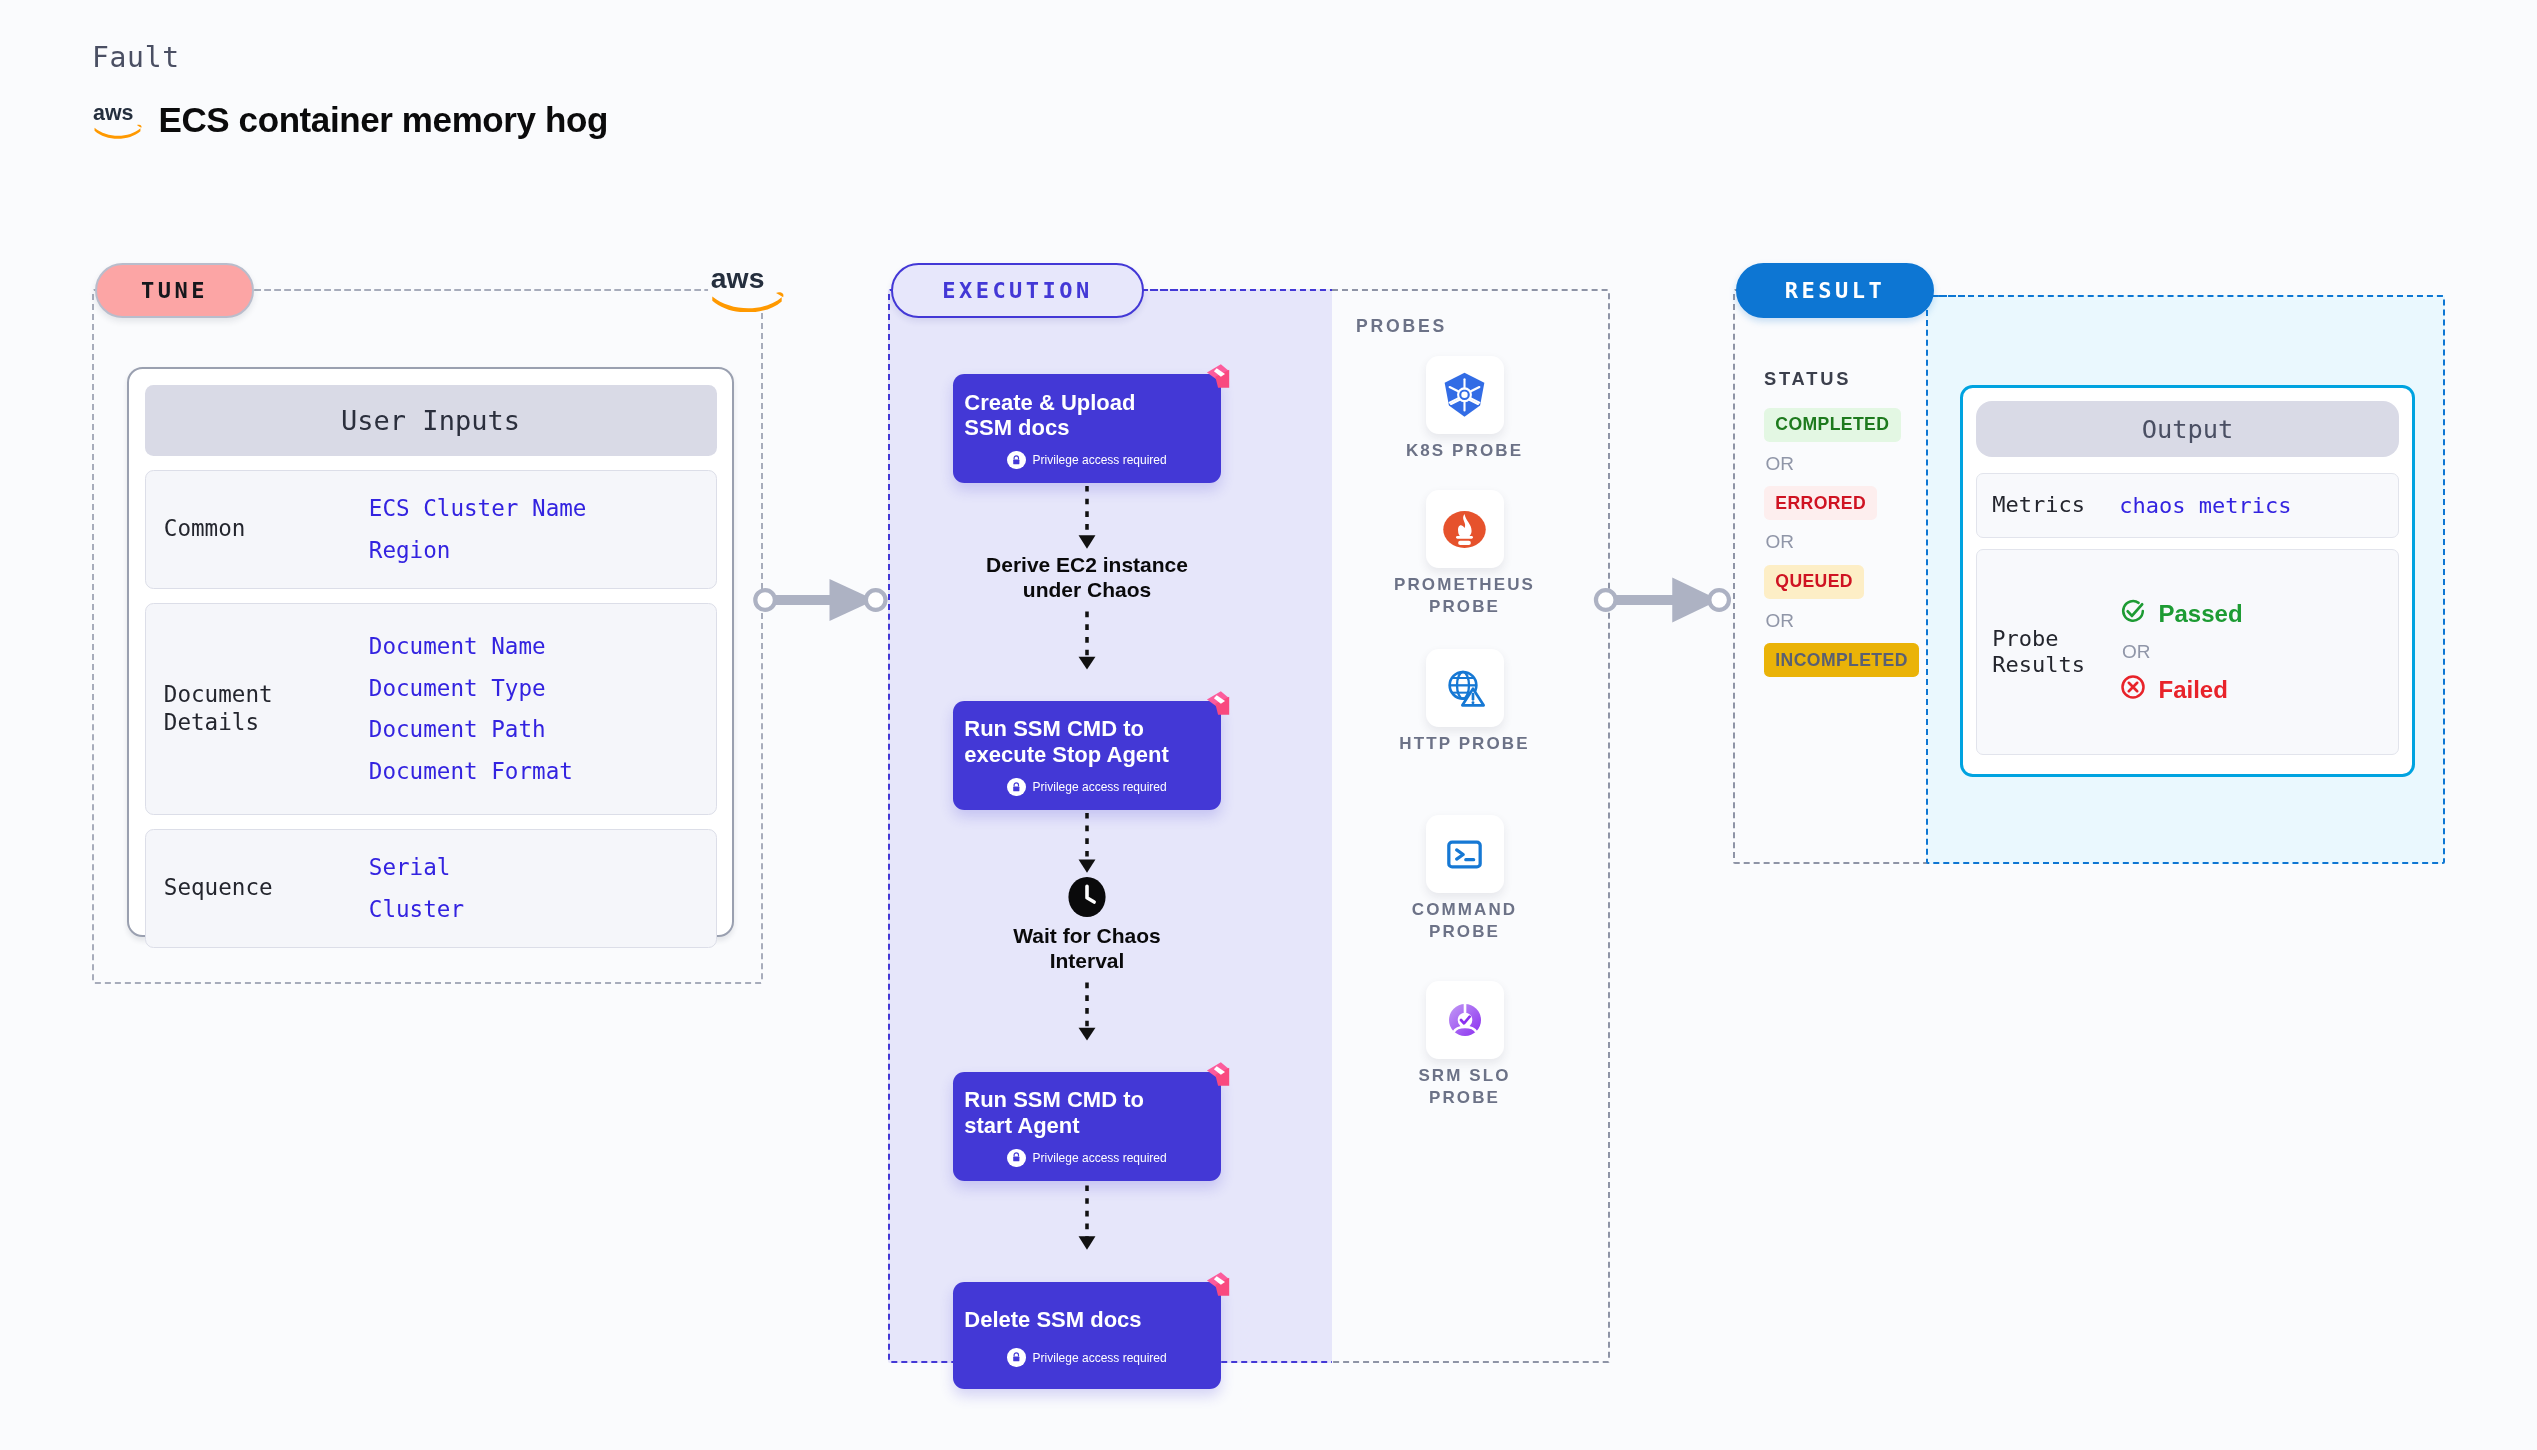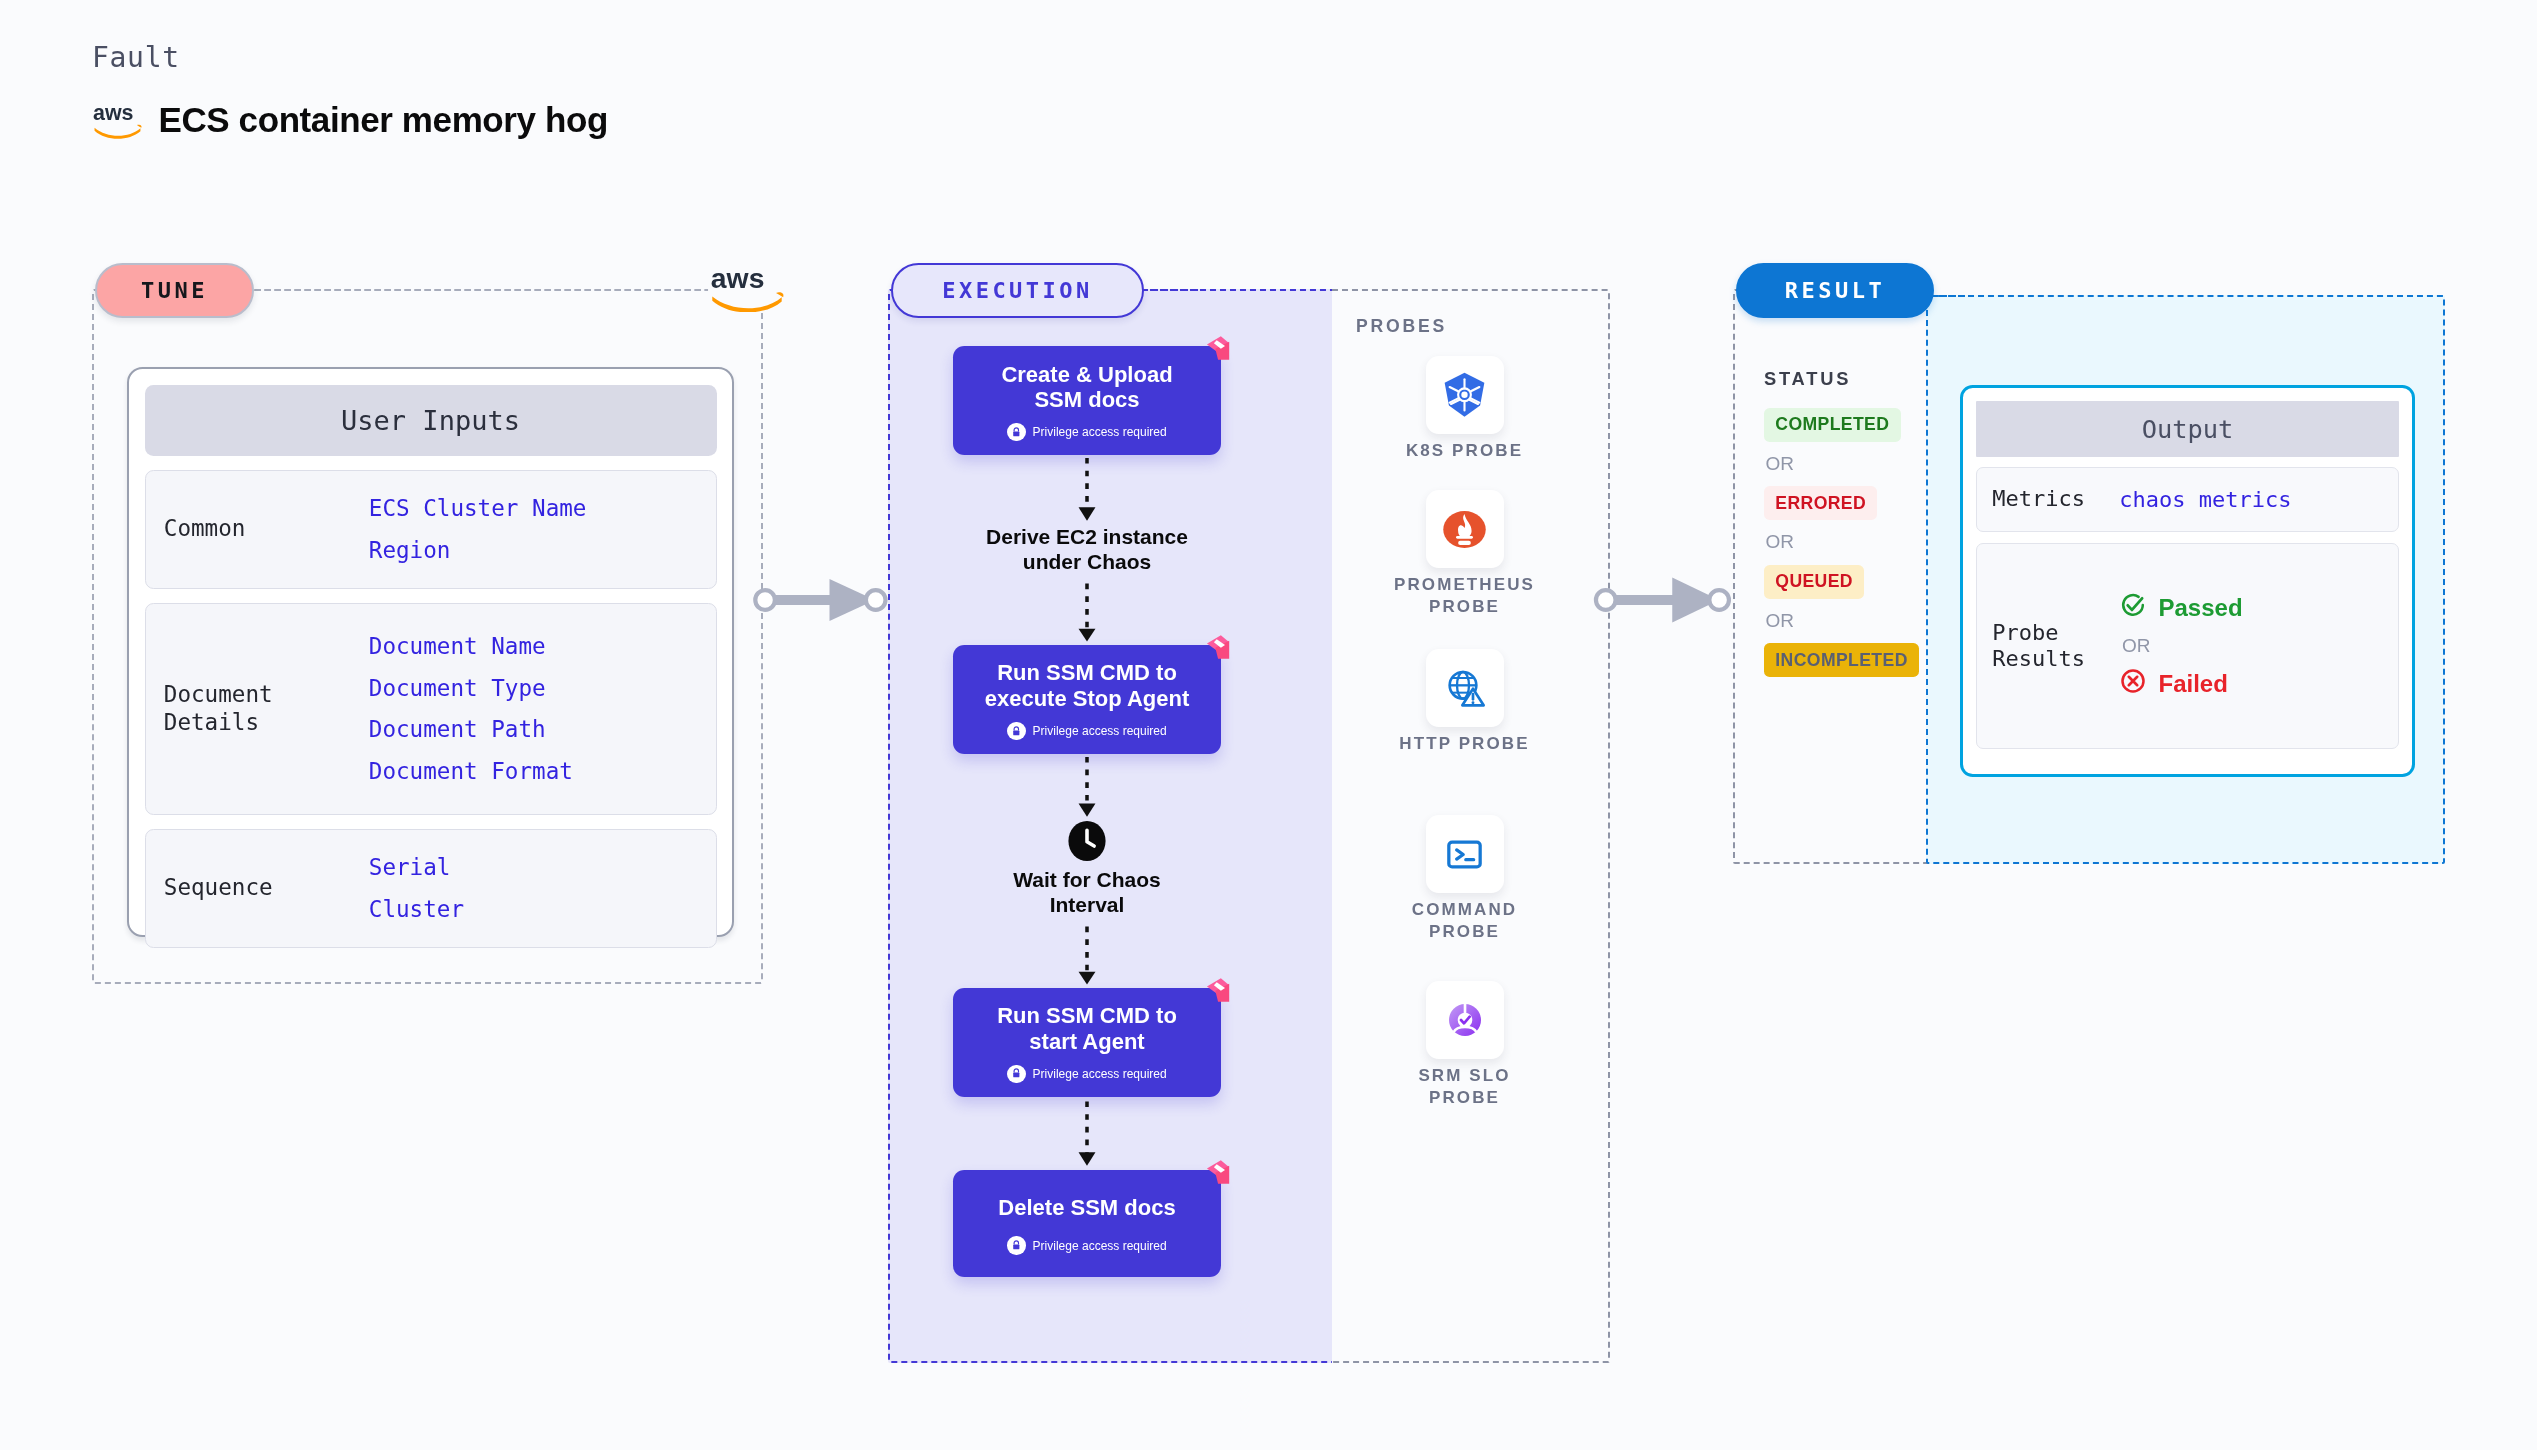--- a/index.html
+++ b/index.html
@@ -114,22 +114,23 @@
     font-size:22.6px; color:#3323e0;
   }
   #tune-group-common { height:119px; }
   #tune-group-docs   { height:212px; }
   #tune-group-seq    { height:119px; }
 
   
   #flow { position:absolute; left:953px; top:346px; width:268px; }
   .flow-node {
     position:relative; width:268px; background:#4338d6; border-radius:11.3px;
-    color:#fff; text-align:center; padding:15.5px 11.3px 14px;
+    color:#fff; text-align:left; padding:15.5px 11.3px 14px;
     box-shadow:0 7px 14px rgba(67,56,214,.20);
+    margin-top:28px;
   }
   .flow-node-title { font-size:22px; font-weight:bold; line-height:1.17; }
   .flow-node-sub {
     margin-top:10px; font-size:12px; display:flex; align-items:center;
     justify-content:center; gap:7px; font-weight:normal;
   }
   .lock-badge {
     width:18.3px; height:18.3px; border-radius:50%; background:#fff;
     display:inline-flex; align-items:center; justify-content:center; flex:0 0 auto;
   }
@@ -168,24 +169,24 @@
     font-size:17.6px; font-weight:bold; letter-spacing:0.4px;
   }
   .status-or { font-size:19px; color:#9096a8; margin:11.3px 0 11.3px 1.4px; }
 
   
   #output-card {
     position:absolute; left:1960px; top:385px; width:455px; height:392px;
     background:#fff; border:3.5px solid #00a3e0; border-radius:12.7px; padding:12.7px;
   }
   #output-header {
-    height:56px; background:#d9dae6; border-radius:1px;
+    height:56px; background:#d9dae6; border-radius:16px;
     display:flex; align-items:center; justify-content:center;
     font-family:"DejaVu Sans Mono","Liberation Mono",monospace;
-    font-size:25.4px; color:#4a4f63; margin-bottom:10px;
+    font-size:25.4px; color:#4a4f63; margin-bottom:16px;
   }
   .out-group {
     border:1.4px solid #e2e4ec; border-radius:7px; background:#f8f9fc;
     display:flex; padding:14px 15.5px; margin-bottom:11.3px;
   }
   .out-label {
     width:127px; flex:0 0 127px;
     font-family:"DejaVu Sans Mono","Liberation Mono",monospace;
     font-size:22px; color:#24262e; line-height:1.2;
     display:flex; align-items:center;

